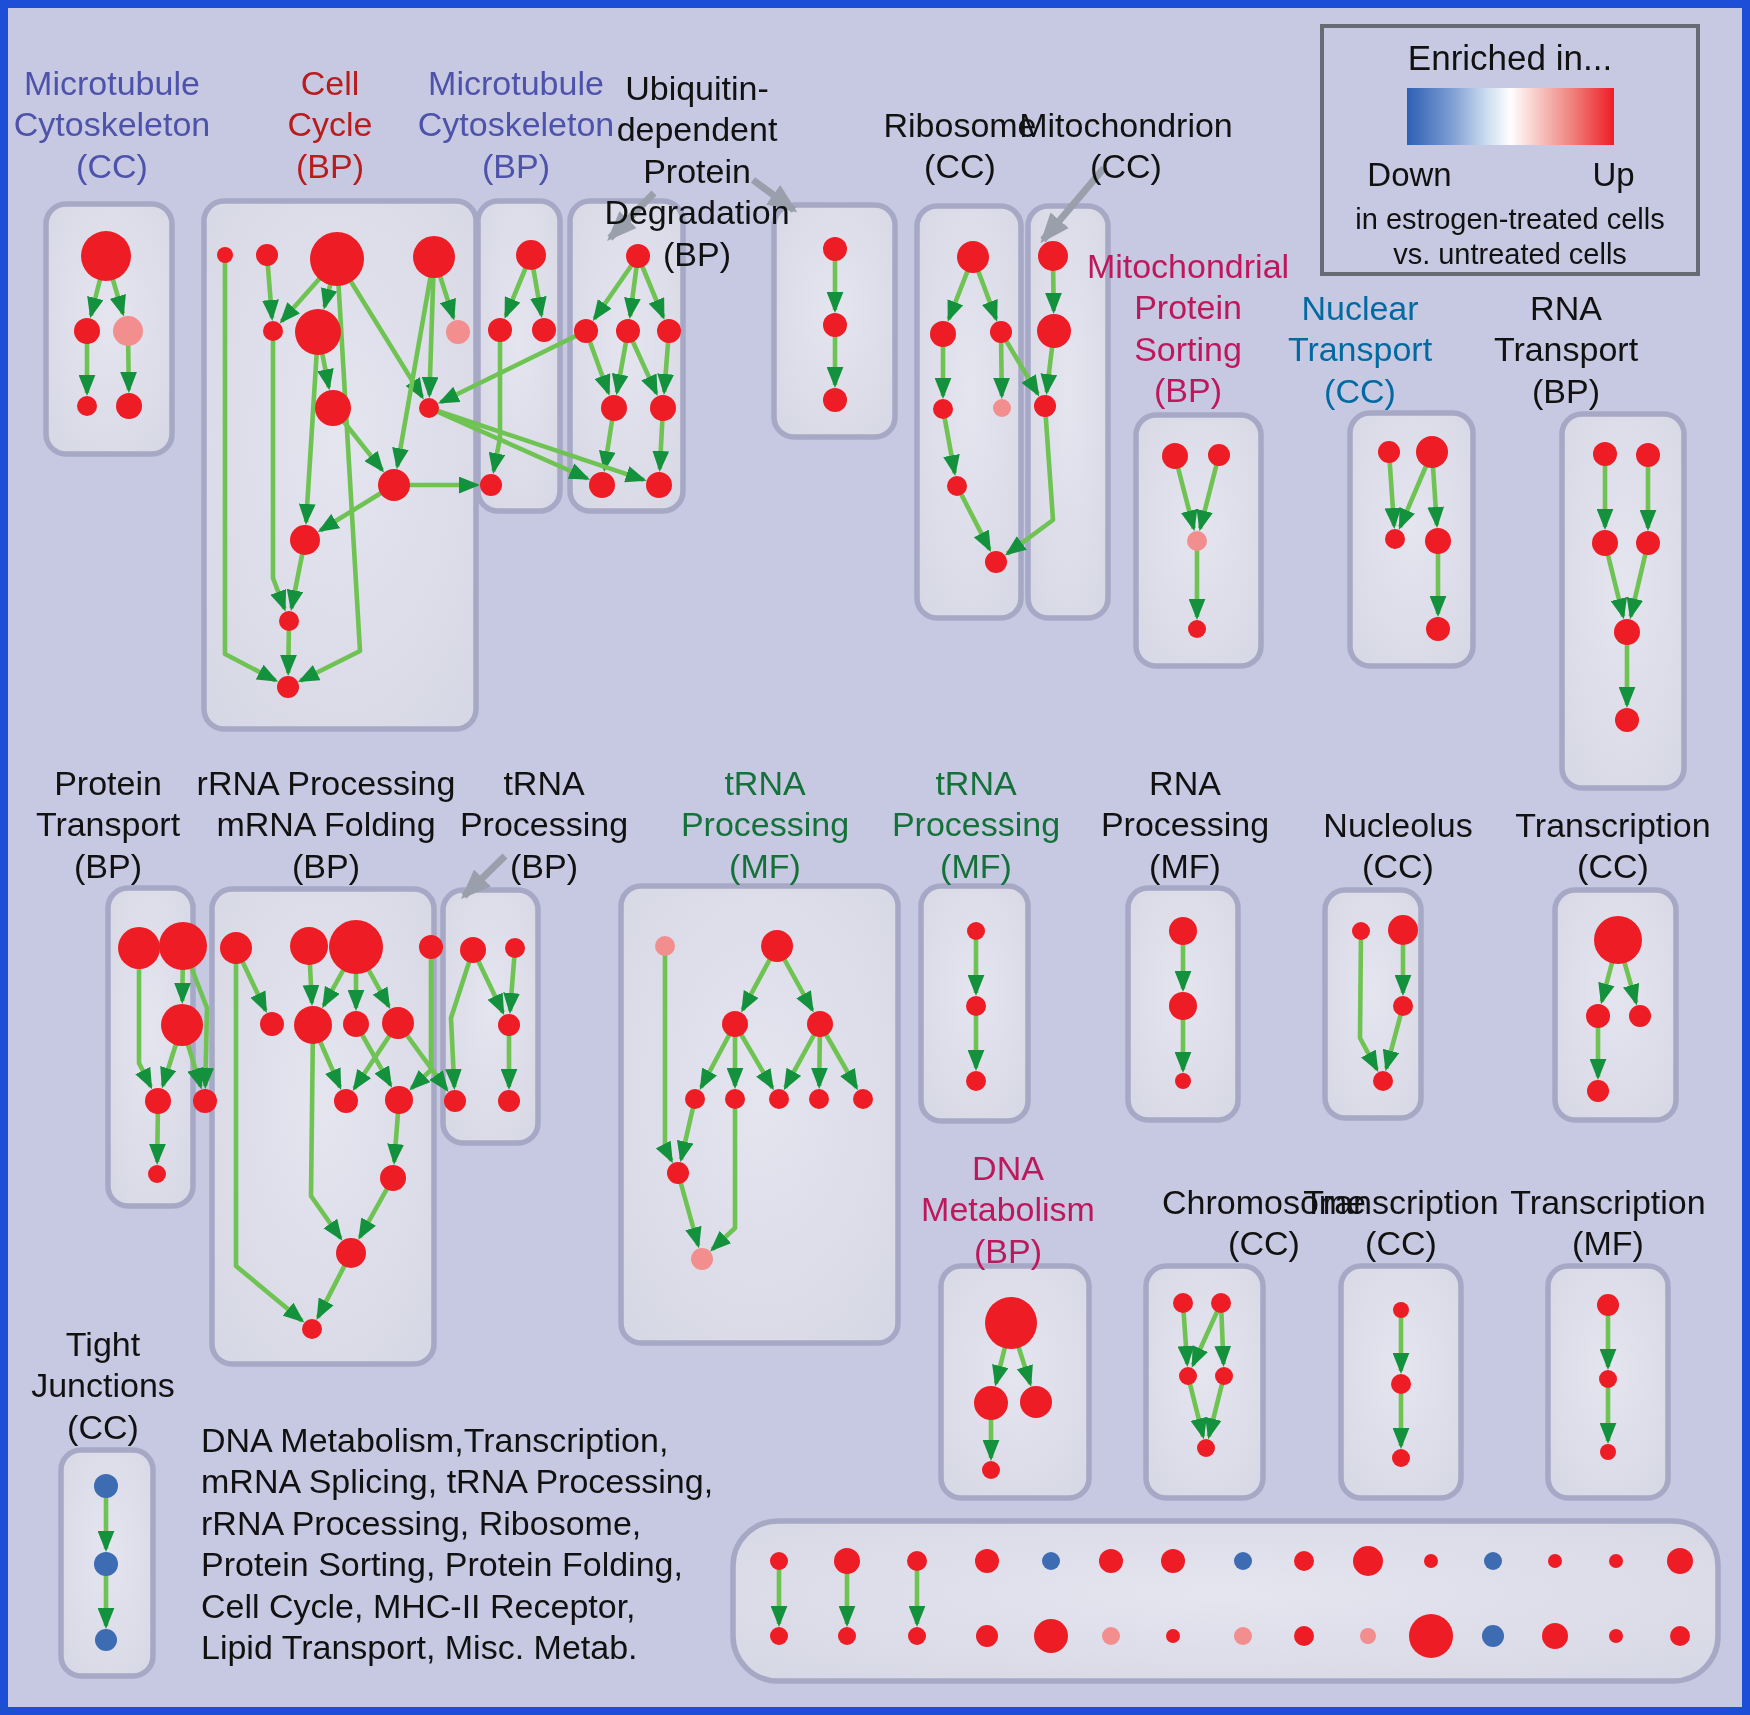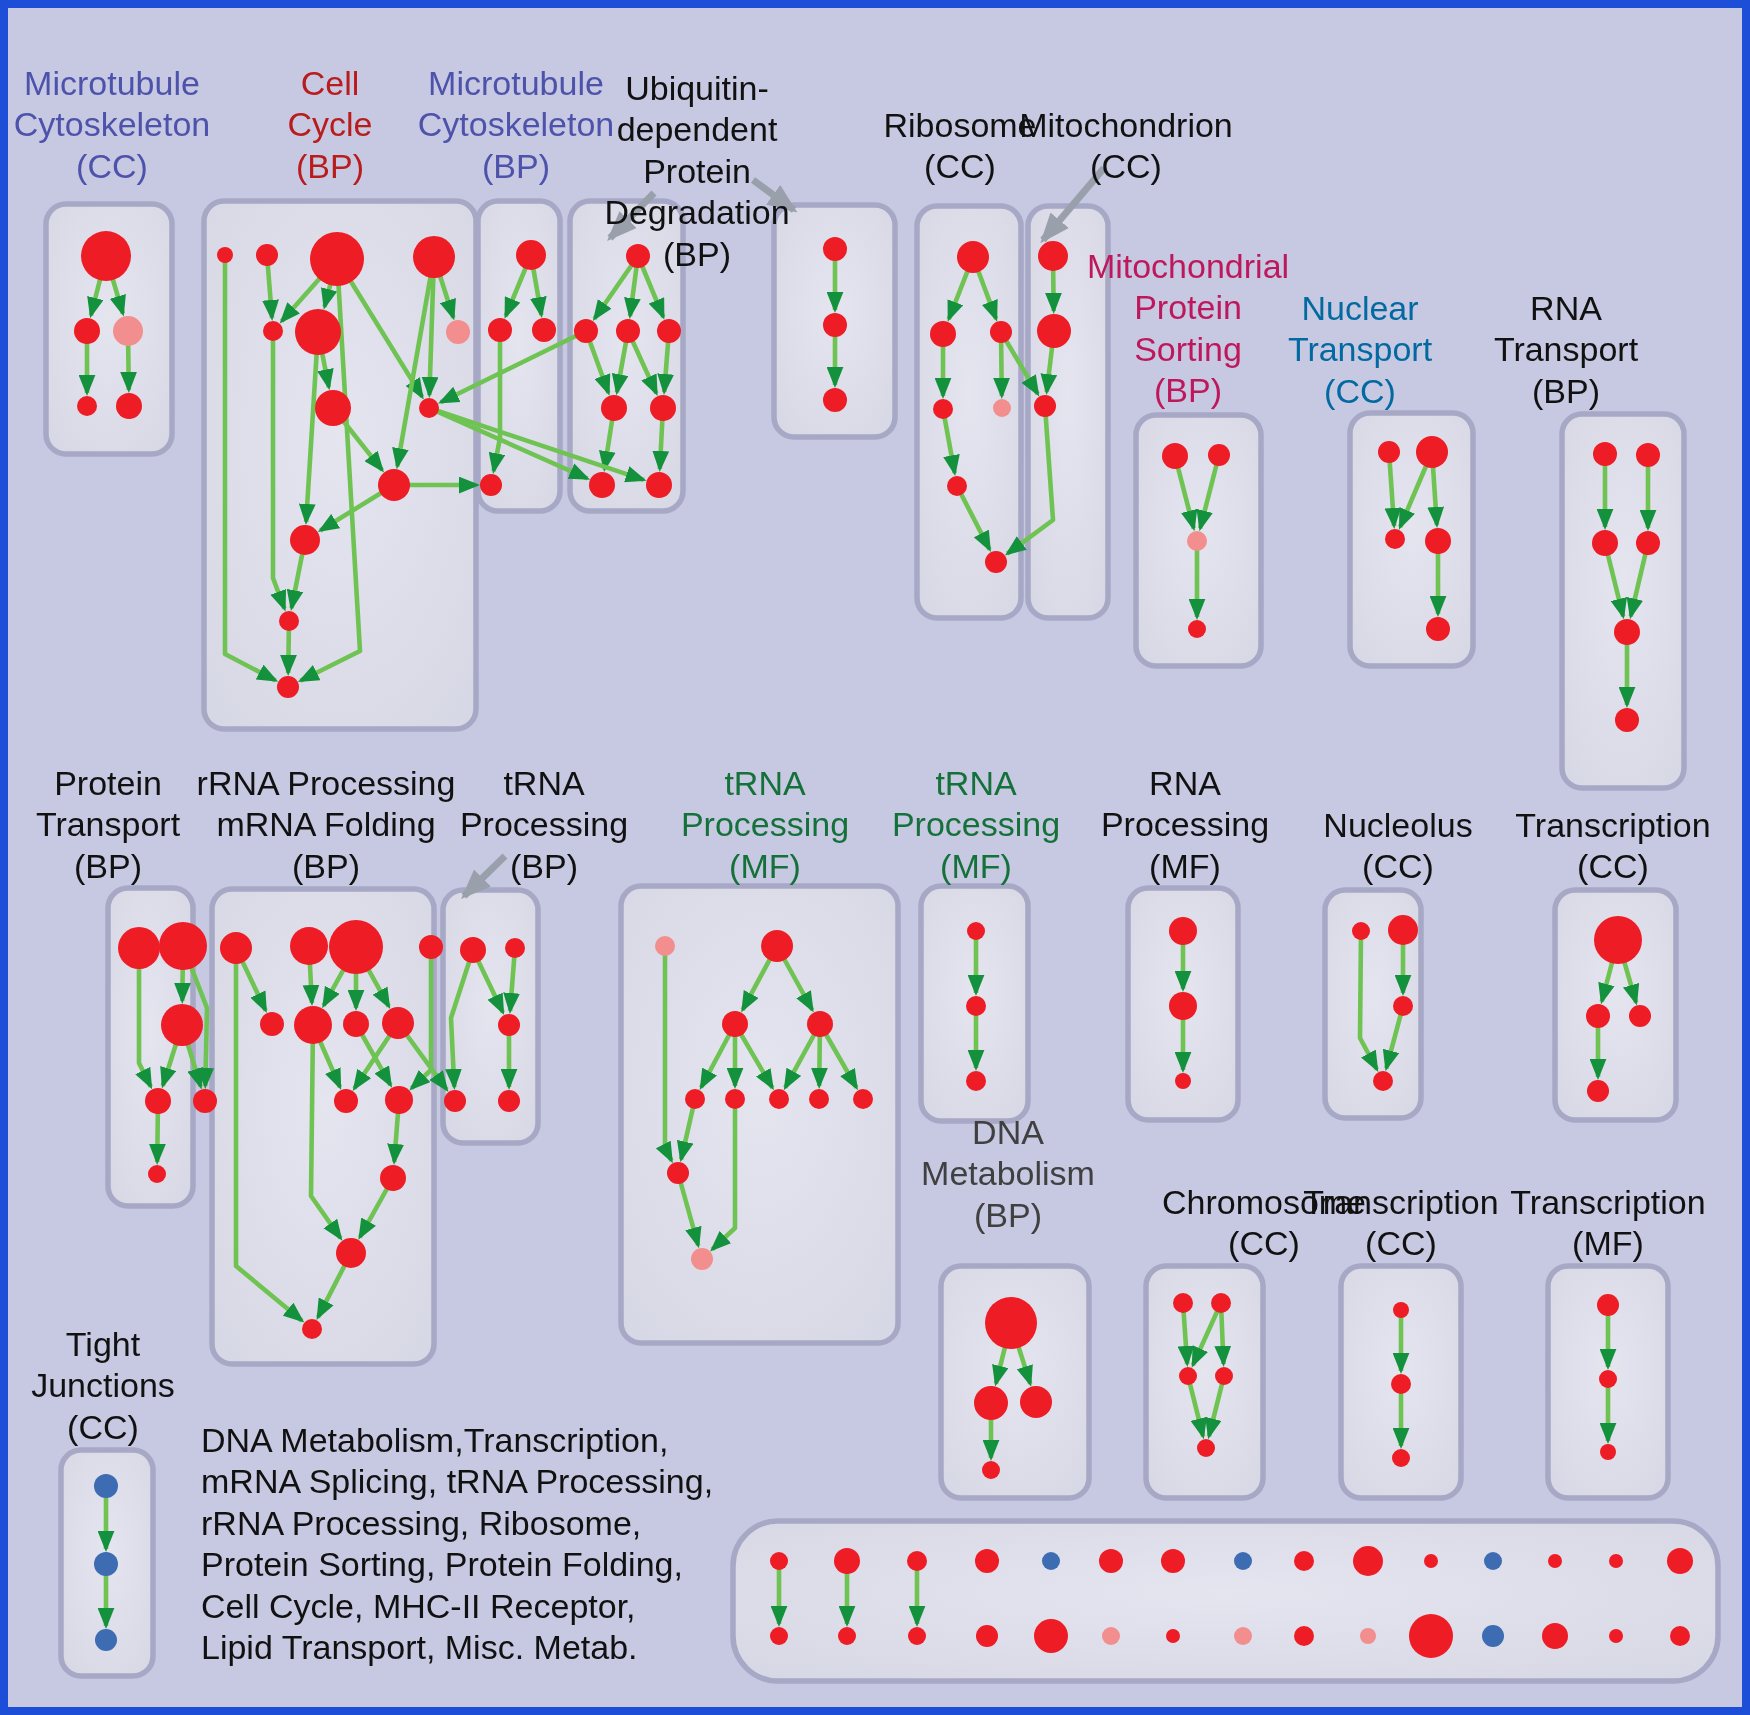--- a/index.html
+++ b/index.html
@@ -424,33 +424,41 @@
       <div class="lbl" style="left: 968px; top: 755px; color: rgb(21, 113, 58);">tRNA
 Processing
 (MF)</div>
       <div class="lbl" style="left: 1177px; top: 755px; color: rgb(17, 17, 17);">RNA
 Processing
 (MF)</div>
       <div class="lbl" style="left: 1390px; top: 797px; color: rgb(17, 17, 17);">Nucleolus
 (CC)</div>
       <div class="lbl" style="left: 1605px; top: 797px; color: rgb(17, 17, 17);">Transcription
 (CC)</div>
-      <div class="lbl" style="left: 1000px; top: 1104px; color: #404040;">DNA
+      <div class="lbl" style="left: 1000px; top: 1140px; color: #be185d;">DNA
 Metabolism
 (BP)</div>
       <div class="lbl" style="left: 1240px; top: 1174px; color: rgb(17, 17, 17); margin-left: 16px;">Chromosome
 (CC)</div>
       <div class="lbl" style="left: 1393px; top: 1174px; color: rgb(17, 17, 17);">Transcription
 (CC)</div>
       <div class="lbl" style="left: 1600px; top: 1174px; color: rgb(17, 17, 17);">Transcription
 (MF)</div>
       <div class="lbl" style="left: 95px; top: 1316px; color: rgb(17, 17, 17);">Tight
 Junctions
 (CC)</div>
       <div class="lbl left" style="left: 193px; top: 1412px; color: rgb(17, 17, 17);">DNA Metabolism,Transcription,
 mRNA Splicing, tRNA Processing,
 rRNA Processing, Ribosome,
 Protein Sorting, Protein Folding,
 Cell Cycle, MHC-II Receptor,
 Lipid Transport, Misc. Metab.</div>
     </div>
 
+  <div class="legend">
+    <div class="legend-title">Enriched in...</div>
+    <div class="legend-bar"></div>
+    <div class="legend-down">Down</div>
+    <div class="legend-up">Up</div>
+    <div class="legend-caption">in estrogen-treated cells
+vs. untreated cells</div>
+  </div>
 </div>
 
 </body></html>

